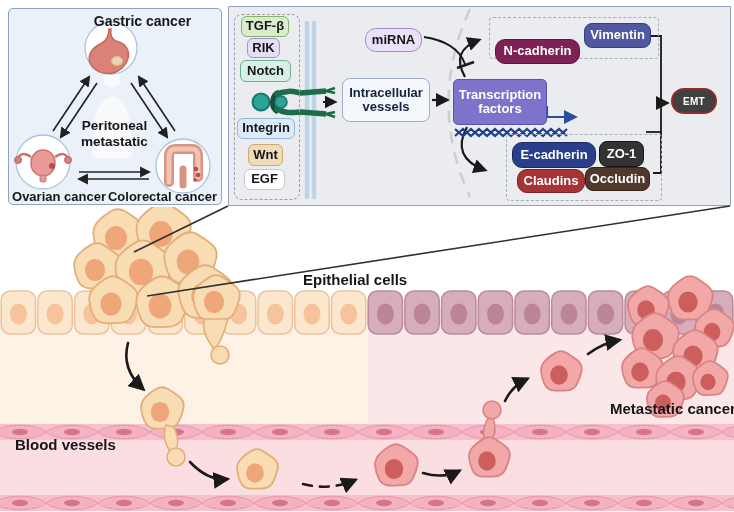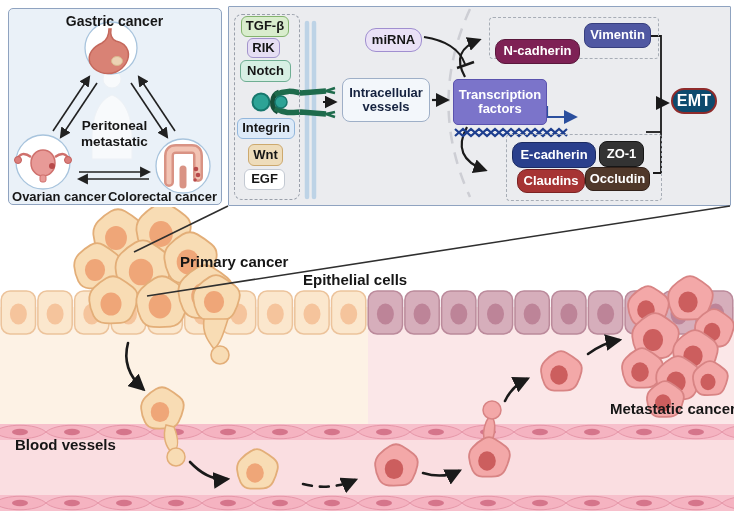--- a/index.html
+++ b/index.html
@@ -28,22 +28,22 @@
   .chip-mirna{left:136px;top:21px;width:57px;height:24px;background:#eae1f6;border-color:#a08fd0;border-radius:11px;}
   .box-intracellular{left:113px;top:71px;width:88px;height:44px;background:#f3f7fb;border-color:#9eafc7;
                      border-radius:8px;color:#15223f;}
   .box-tf{left:224px;top:72px;width:94px;height:46px;background:#7b74ca;border-color:#5a52ae;border-radius:5px;}
   .chip-ncad{left:266px;top:32px;width:85px;height:25px;background:#7e2155;border-color:#5a173c;border-radius:10px;}
   .chip-vim{left:355px;top:16px;width:67px;height:25px;background:#5058a2;border-color:#373f7e;border-radius:8px;}
   .chip-ecad{left:283px;top:135px;width:84px;height:26px;background:#2a3f8c;border-color:#1b2a61;border-radius:10px;}
   .chip-zo1{left:370px;top:134px;width:45px;height:26px;background:#333333;border-color:#161616;border-radius:8px;}
   .chip-claud{left:288px;top:162px;width:68px;height:24px;background:#a63434;border-color:#7c2222;border-radius:10px;}
   .chip-occl{left:356px;top:160px;width:65px;height:24px;background:#50382a;border-color:#33221a;border-radius:8px;}
-  .chip-emt{left:442px;top:81px;width:46px;height:26px;background:#0c4a6e;border-color:#8f2b2b;
-            border-width:2px;border-radius:13px;font-size:16px;font-weight:800;letter-spacing:.3px;}
+  .chip-emt{left:442px;top:81px;width:46px;height:26px;background:#404040;border-color:#8f2b2b;
+            border-width:2px;border-radius:13px;font-size:10px;font-weight:800;letter-spacing:.3px;}
   .dashed-group{position:absolute;border:1.5px dashed #a7adb6;border-radius:4px;}
   .dashed-ligands{position:absolute;left:5px;top:7px;width:64px;height:184px;border:1.7px dashed #9aa0ab;border-radius:8px;}
 </style>
 </head>
 <body>
 
 <div class="canvas">
 
   <svg id="scene" class="abs" style="left:0;top:207px;" width="734" height="305" viewBox="0 0 734 305">
       <defs>
@@ -267,21 +267,20 @@
       <g stroke="#1a1a1a" stroke-width="2.6" fill="none" stroke-linecap="round">
         <path d="M128,136 Q121,162 143,182" marker-end="url(#mS)"></path>
         <path d="M190,255 Q208,274 227,272" marker-end="url(#mS)"></path>
         <path d="M303,277 Q330,284 355,273" marker-end="url(#mS)" stroke-dasharray="9,8"></path>
         <path d="M423,266 Q443,272 459,264" marker-end="url(#mS)"></path>
         <path d="M505,194 Q512,179 527,172" marker-end="url(#mS)"></path>
         <path d="M588,147 Q603,136 619,133" marker-end="url(#mS)"></path>
       </g>
     </svg>
 
-  <div class="lbl" style="left:180px;top:253px;font-size:15px;">Primary cancer</div>
   <div class="lbl" style="left:303px;top:271px;font-size:15px;">Epithelial cells</div>
   <div class="lbl" style="left:15px;top:436px;font-size:15px;">Blood vessels</div>
   <div class="lbl" style="left:610px;top:400px;font-size:15px;">Metastatic cancer</div>
 
   <div class="panel-organs">
     <svg class="abs" style="left:0;top:0;" width="211" height="194" viewBox="0 0 211 194">
       <defs>
         <marker id="mL" viewBox="0 0 10 10" refX="8" refY="5" markerWidth="7" markerHeight="7" orient="auto-start-reverse">
           <path d="M0,0 L10,5 L0,10 Z" fill="#222"></path>
         </marker>
@@ -324,21 +323,21 @@
 
       <g stroke="#222" stroke-width="1.6">
         <line x1="44" y1="122" x2="80" y2="68" marker-end="url(#mL)"></line>
         <line x1="88" y1="74" x2="52" y2="128" marker-end="url(#mL)"></line>
         <line x1="166" y1="122" x2="130" y2="68" marker-end="url(#mL)"></line>
         <line x1="122" y1="74" x2="158" y2="128" marker-end="url(#mL)"></line>
         <line x1="70" y1="163" x2="140" y2="163" marker-end="url(#mL)"></line>
         <line x1="140" y1="170" x2="70" y2="170" marker-end="url(#mL)"></line>
       </g>
     </svg>
-    <div class="lbl center" style="left:0;top:4px;width:211px;font-size:14px;">Gastric cancer</div>
+    <div class="lbl center" style="left:0;top:4px;width:211px;font-size:14px;padding-left:28px;">Gastric cancer</div>
     <div class="lbl center" style="left:0;top:109px;width:211px;font-size:13.5px;line-height:1.15;">
       <span>Peritoneal</span><br>
       <span>metastatic</span>
     </div>
     <div class="lbl center" style="left:0;top:180px;width:100px;font-size:13px;">Ovarian cancer</div>
     <div class="lbl center" style="left:96px;top:180px;width:115px;font-size:13px;">Colorectal cancer</div>
   </div>
 
   <div class="panel-pathway">
     <svg class="abs" style="left:0;top:0;" width="500" height="197" viewBox="0 0 500 197">

